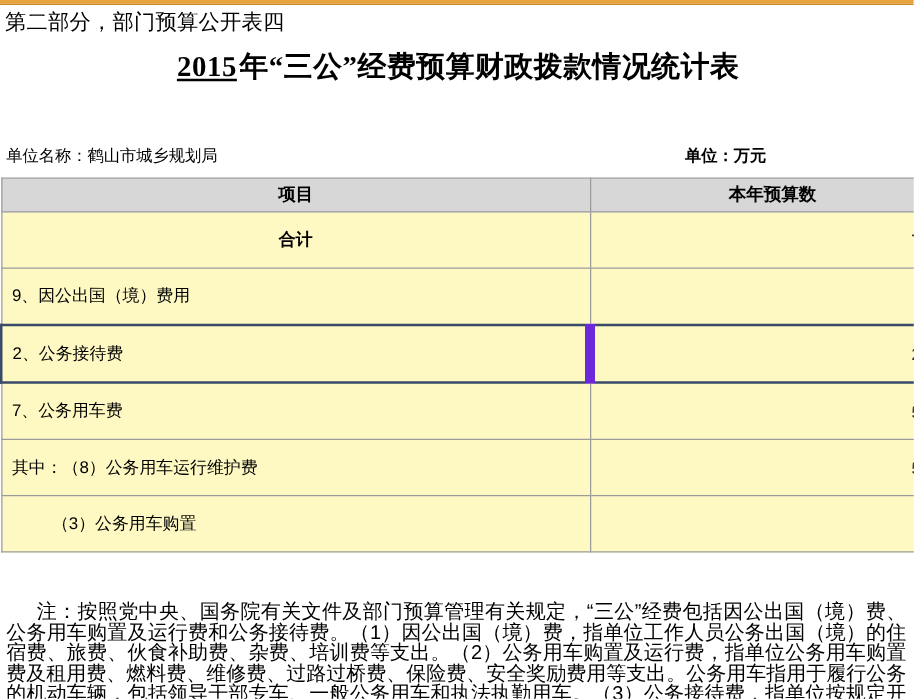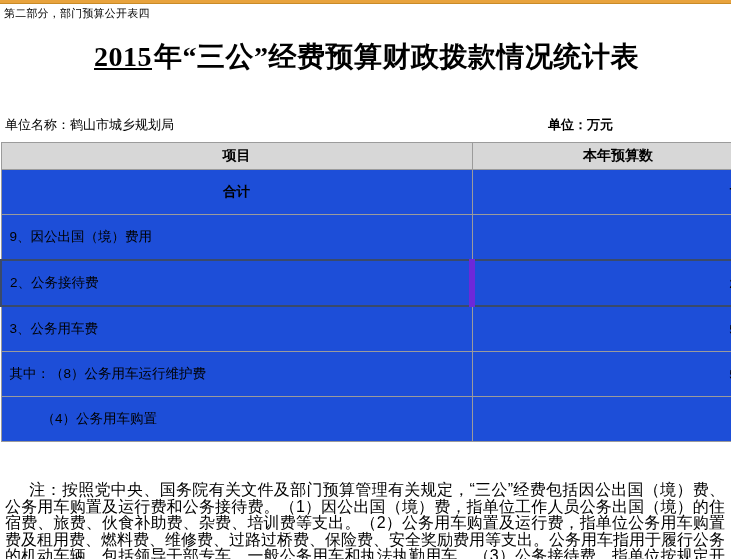--- a/index.html
+++ b/index.html
@@ -35,34 +35,34 @@
     top: 3px;
     left: 0;
     width: 731px;
     height: 1px;
     background: #c98b27;
   }
   .section-label {
     position: absolute;
     top: 6px;
     left: 4px;
-    font-size: 11px;
+    font-size: 17px;
     letter-spacing: 0.2px;
     white-space: nowrap;
   }
   .title-band {
     position: absolute;
     top: 38px;
     left: 0;
     width: 731px;
     text-align: center;
   }
   .doc-title {
     font-family: "Liberation Serif", serif;
-    font-size: 28px;
+    font-size: 23px;
     font-weight: bold;
     letter-spacing: 0.5px;
     white-space: nowrap;
     display: inline-block;
     text-align: center;
   }
   .year-underline {
     text-decoration: underline;
     padding: 0 2px;
   }
@@ -95,40 +95,40 @@
     width: 731px;
     border-collapse: collapse;
     table-layout: fixed;
   }
   table.budget td {
     border: 1px solid #9b9b9b;
     font-size: 13.5px;
     padding: 0 8px;
     vertical-align: middle;
     height: 44px;
-    background: #1d4ed8;
+    background: #fef9c3;
   }
   table.budget tr.header td {
     background: #d7d7d7;
     font-weight: bold;
     text-align: center;
     height: 26px;
     font-size: 14px;
   }
   td.label-col { width: 454px; }
   td.value-col { width: 275px; text-align: right; padding-right: 14px; }
   tr.total td.label-col { text-align: center; font-weight: bold; }
   tr.total td.value-col { font-weight: bold; }
   tr.selected td {
     border-top: 2px solid #3a4a6b;
     border-bottom: 2px solid #3a4a6b;
   }
   tr.selected td.label-col {
     border-left: 2px solid #3a4a6b;
-    border-right: 6px solid #6d28d9;
+    border-right: 8px solid #6d28d9;
   }
   .indent-1 { padding-left: 40px !important; }
   .footnote {
     position: absolute;
     top: 482px;
     left: 5px;
     width: 720px;
     font-size: 16px;
     line-height: 16.5px;
     text-align: justify;
@@ -166,29 +166,29 @@
     </tr>
     <tr>
       <td class="label-col">9、因公出国（境）费用</td>
       <td class="value-col"></td>
     </tr>
     <tr class="selected">
       <td class="label-col">2、公务接待费</td>
       <td class="value-col">2.95</td>
     </tr>
     <tr>
-      <td class="label-col">3、公务用车费</td>
+      <td class="label-col">7、公务用车费</td>
       <td class="value-col">5.03</td>
     </tr>
     <tr>
       <td class="label-col">其中：（8）公务用车运行维护费</td>
       <td class="value-col">5.03</td>
     </tr>
     <tr>
-      <td class="label-col indent-1">（4）公务用车购置</td>
+      <td class="label-col indent-1">（3）公务用车购置</td>
       <td class="value-col"></td>
     </tr>
   </tbody>
     </table>
 
   <div class="footnote"><span class="ind"></span><span>注：按照党中央、国务院有关文件及部门预算管理有关规定，“三公”经费包括因公出国（境）费、公务用车购置及运行费和公务接待费。（1）因公出国（境）费，指单位工作人员公务出国（境）的住宿费、旅费、伙食补助费、杂费、培训费等支出。（2）公务用车购置及运行费，指单位公务用车购置费及租用费、燃料费、维修费、过路过桥费、保险费、安全奖励费用等支出。公务用车指用于履行公务的机动车辆，包括领导干部专车、一般公务用车和执法执勤用车。（3）公务接待费，指单位按规定开支的各类公务接待（含外宾接待）支出。</span></div>
 
 </div>
 
 </body></html>

